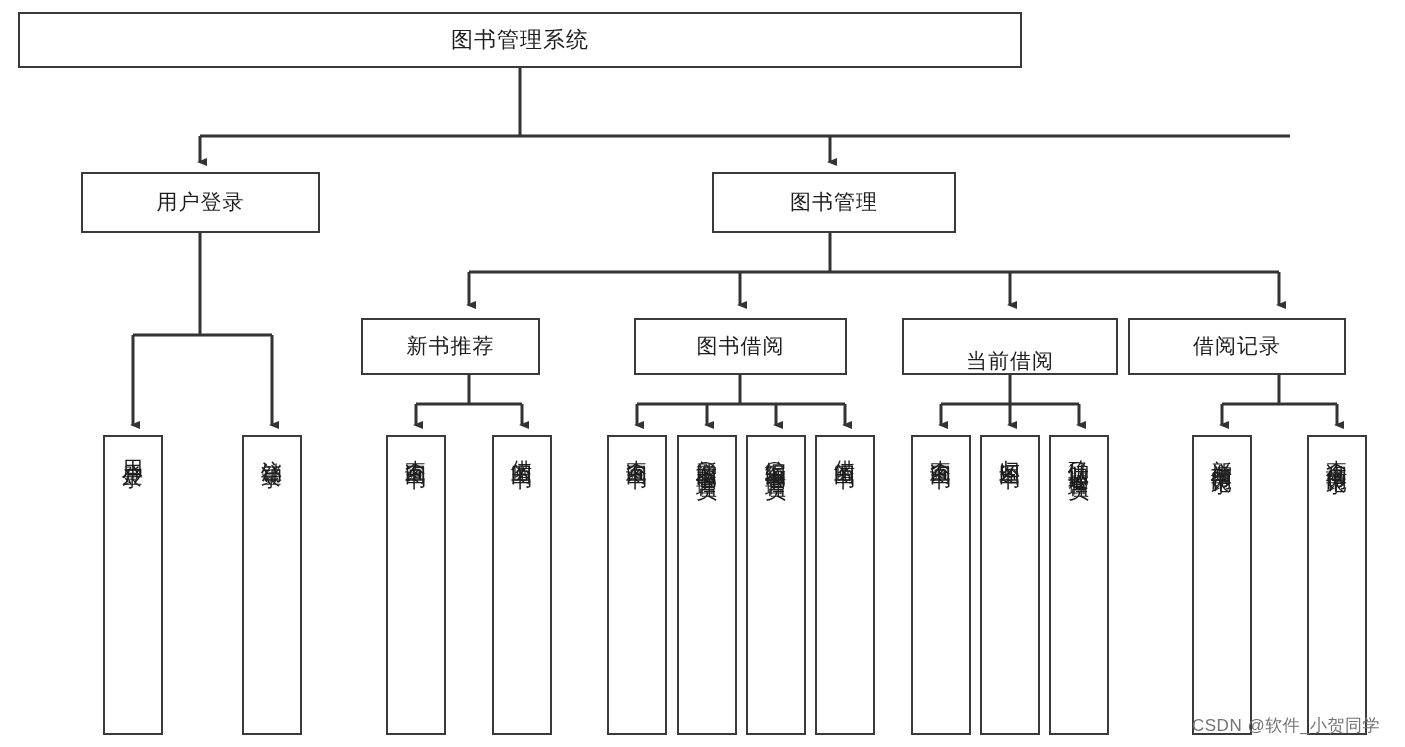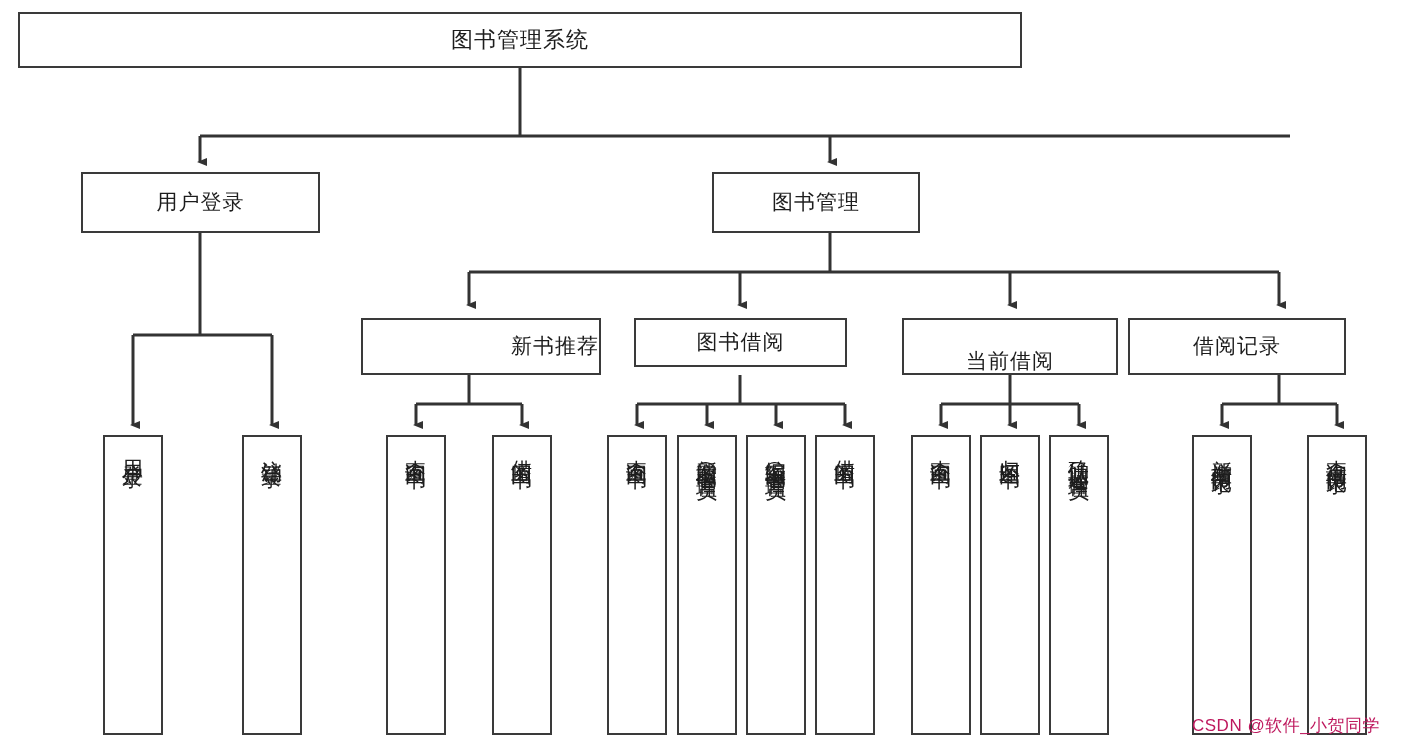--- a/index.html
+++ b/index.html
@@ -59,21 +59,21 @@
     text-orientation: upright;
     font-size: 21px;
     letter-spacing: 3px;
     line-height: 1;
     white-space: nowrap;
     height: auto;
   }
   .watermark {
     position: absolute;
     font-size: 17px;
-    color: #be185d;
+    color: #737373;
     letter-spacing: 0.5px;
     white-space: nowrap;
     z-index: 3;
   }
 </style>
 </head>
 <body>
 
 <div id="canvas">
 
@@ -128,28 +128,28 @@
     </g>
   </svg>
 
   <div class="node root" style="left:18px; top:12px; width:1004px; height:56px;">
     <span class="node-label">图书管理系统</span>
   </div>
 
   <div class="node" style="left:81px; top:172px; width:239px; height:61px;">
     <span class="node-label">用户登录</span>
   </div>
-  <div class="node" style="left:712px; top:172px; width:208px; height:61px;">
+  <div class="node" style="left:712px; top:172px; width:244px; height:61px;">
     <span class="node-label">图书管理</span>
   </div>
 
-  <div class="node" style="left:361px; top:318px; width:240px; height:57px;justify-content:flex-end;">
+  <div class="node" style="left:361px; top:318px; width:179px; height:57px;">
     <span class="node-label">新书推荐</span>
   </div>
-  <div class="node" style="left:634px; top:318px; width:213px; height:49px;">
+  <div class="node" style="left:634px; top:318px; width:213px; height:57px;">
     <span class="node-label">图书借阅</span>
   </div>
   <div class="node" style="left:902px; top:318px; width:216px; height:57px;align-items:flex-end;">
     <span class="node-label">当前借阅</span>
   </div>
   <div class="node" style="left:1128px; top:318px; width:218px; height:57px;">
     <span class="node-label">借阅记录</span>
   </div>
 
   <div class="node leaf" style="left:103px; top:435px; width:60px; height:300px;">

